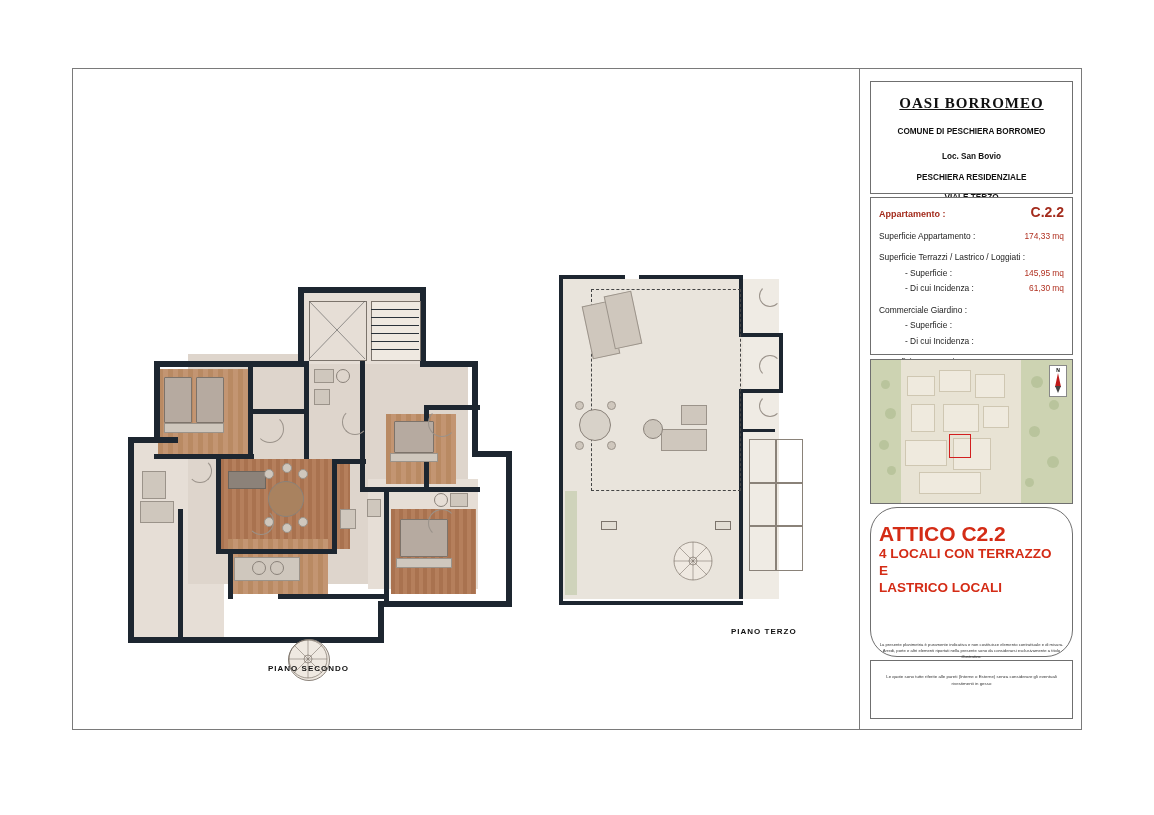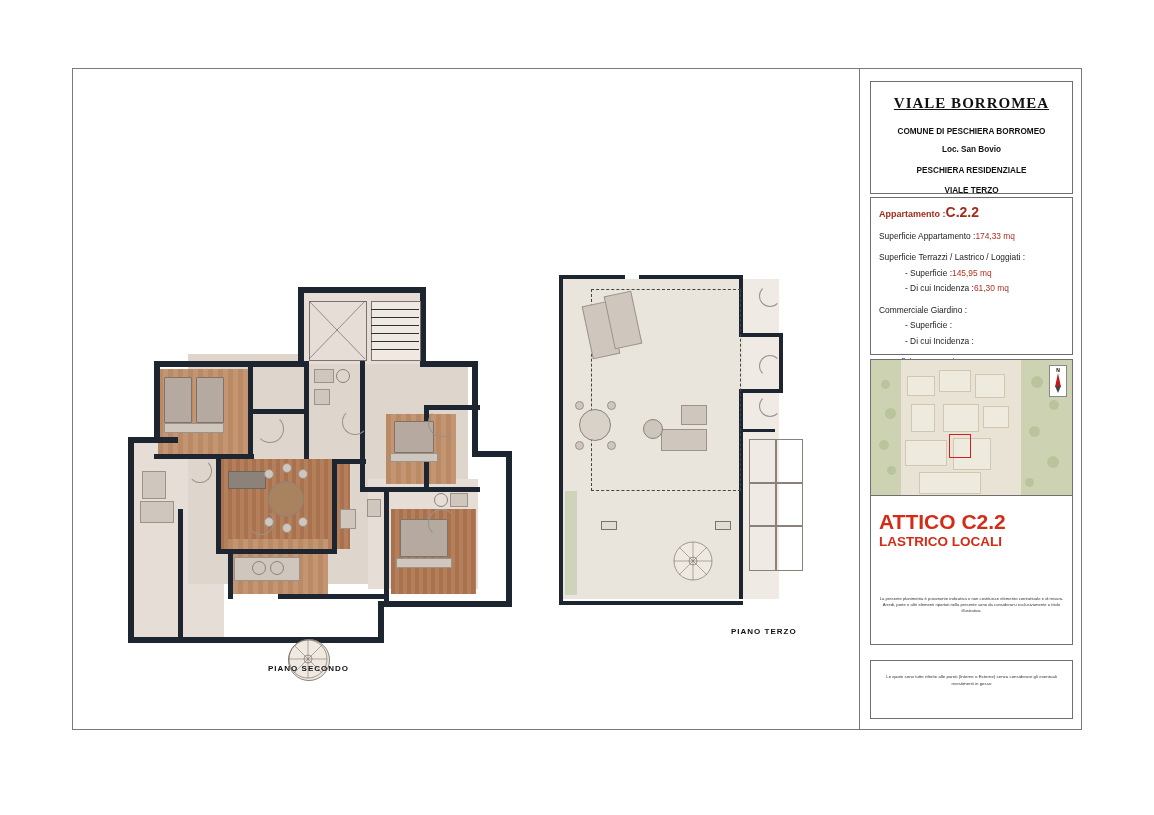--- a/index.html
+++ b/index.html
@@ -6,31 +6,31 @@
   body{width:1154px;height:815px;font-family:"Liberation Sans",sans-serif;overflow:hidden;}
   .sheet{position:absolute;left:72px;top:68px;width:1010px;height:662px;border:1px solid #7a7a7a;background:#fff;box-sizing:border-box;}
   .plan-area{position:absolute;left:0;top:0;width:785px;height:660px;}
   .right-col{position:absolute;left:786px;top:0;width:223px;height:660px;border-left:1px solid #7a7a7a;box-sizing:border-box;}
 
   
   .tb{position:absolute;left:10px;width:203px;border:1px solid #6f6f6f;box-sizing:border-box;background:#fff;}
   .tb1{top:12px;height:113px;}
   .tb2{top:128px;height:158px;}
   .tb3{top:290px;height:145px;}
-  .tb4{top:426px;height:150px;}
+  .tb4{top:438px;height:150px;border-radius:27px;}
   .tb5{top:591px;height:59px;border:1px solid #6f6f6f;}
 
   .proj-title{font-family:"Liberation Serif",serif;font-weight:bold;font-size:15px;letter-spacing:1px;text-align:center;margin-top:13px;text-decoration:underline;color:#111;}
   .proj-sub{text-align:center;font-size:8.2px;font-weight:bold;color:#111;margin-top:14px;line-height:11px;}
   .proj-sub2{text-align:center;font-size:8.2px;font-weight:bold;color:#111;margin-top:11px;}
   .proj-sub3{text-align:center;font-size:8.2px;font-weight:bold;color:#111;margin-top:11px;}
 
   
   .dt{position:relative;padding:9px 8px 0 8px;font-size:8.4px;color:#222;}
-  .row{display:flex;align-items:baseline;margin-bottom:4.5px;line-height:11px;}
+  .row{display:flex;justify-content:space-between;align-items:baseline;margin-bottom:4.5px;line-height:11px;}
   .row .lbl{white-space:nowrap;}
   .row .val{color:#b03020;white-space:nowrap;}
   .row.head .lbl{color:#a32b1c;font-weight:bold;font-size:9px;}
   .row.head .val{color:#a32b1c;font-weight:bold;font-size:14px;font-family:"Liberation Sans",sans-serif;}
   .row.ind{padding-left:26px;}
   .row.tot .lbl{color:#a32b1c;font-weight:bold;}
   .row.tot .val{color:#a32b1c;font-weight:bold;}
   .sp{height:6px;}
 
   
@@ -260,23 +260,23 @@
       <div class="arc" style="left:120px;top:300px;width:24px;height:24px;border-color:transparent #9a928a #9a928a transparent;"></div>
 
       <div class="plan-label" style="left:140px;top:455px;">PIANO SECONDO</div>
     </div>
 
   </div>
 
   <div class="right-col">
 
     <div class="tb tb1">
-      <div class="proj-title">VIALE BORROMEA</div>
+      <div class="proj-title">OASI BORROMEO</div>
       <div class="proj-sub">COMUNE DI PESCHIERA BORROMEO</div>
-      <div class="proj-sub" style="margin-top:7px;">Loc. San Bovio</div>
+      <div class="proj-sub" style="margin-top:14px;">Loc. San Bovio</div>
       <div class="proj-sub2">PESCHIERA RESIDENZIALE</div>
       <div class="proj-sub3">VIALE TERZO</div>
     </div>
 
     <div class="tb tb2">
       <div class="dt">
         <div class="row head">
           <span class="lbl">Appartamento :</span>
           <span class="val">C.2.2</span>
         </div>
@@ -351,20 +351,21 @@
           <div class="n">N</div>
           <div class="arrow"></div>
           <div class="arrow2"></div>
         </div>
       </div>
     </div>
 
     <div class="tb tb4">
       <div class="attico">
         <div class="l1">ATTICO C2.2</div>
+        <div class="l2">4 LOCALI CON TERRAZZO E</div>
         <div class="l2">LASTRICO LOCALI</div>
       </div>
       <div class="disc" style="margin-top:40px;">La presente planimetria è puramente indicativa e non costituisce elemento contrattuale e di misura. Arredi, porte e altri elementi riportati nella presente sono da considerarsi esclusivamente a titolo illustrativo.</div>
     </div>
 
     <div class="tb tb5">
       <div class="disc2">Le quote sono tutte riferite alle pareti (Interne o Esterne) senza considerare gli eventuali rivestimenti in gesso</div>
     </div>
 
   </div>

